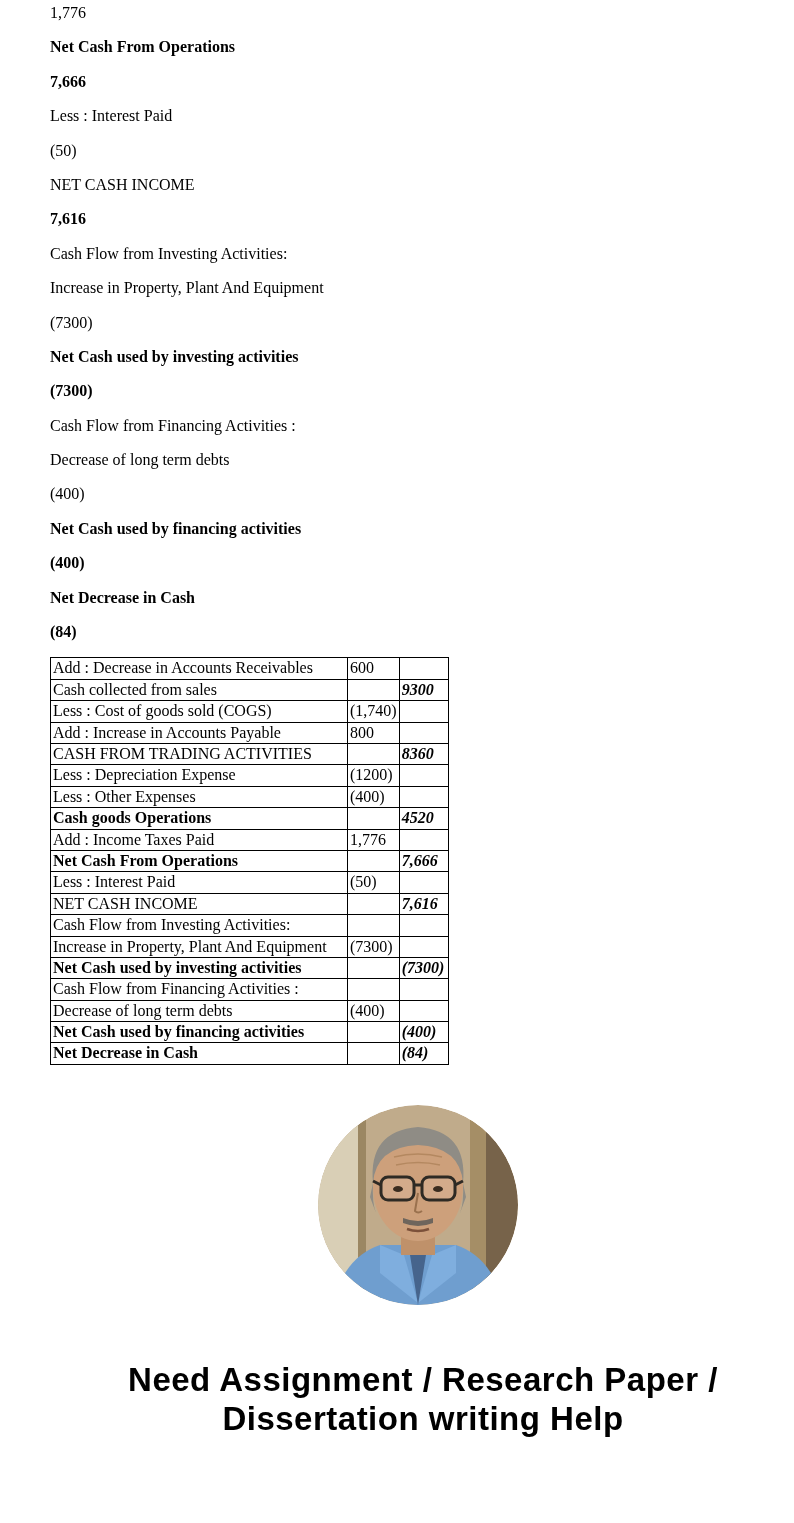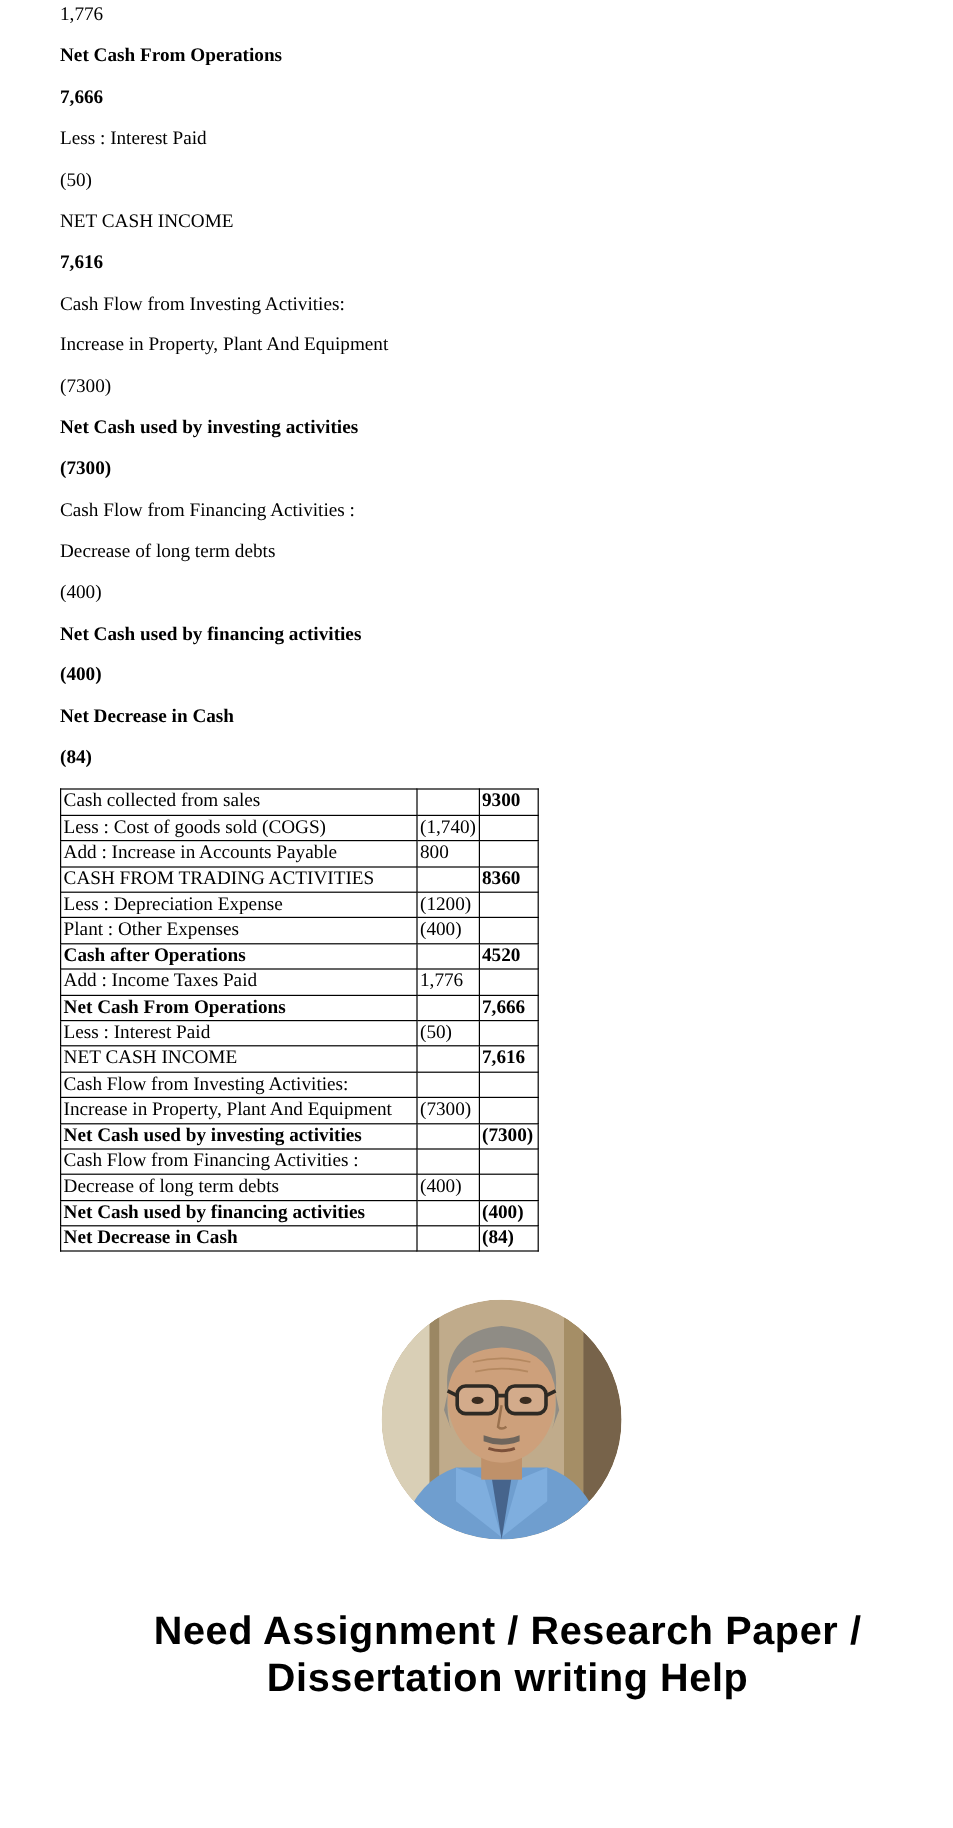--- a/index.html
+++ b/index.html
@@ -40,21 +40,21 @@
   table.cashflow td {
     border: 1px solid #000000;
     padding: 1px 2px;
     line-height: 1.15;
     white-space: nowrap;
     overflow: hidden;
     vertical-align: middle;
   }
   td.label  { width: 292px; }
   td.amount { width: 44px; }
-  td.total  { width: 44px; }
+  td.total  { width: 44px; font-style: italic; }
 
   
   .avatar-wrap {
     margin-top: 40px;
     text-align: center;
   }
   .avatar {
     display: inline-block;
     width: 200px;
     height: 200px;
@@ -100,20 +100,25 @@
       <p>(400)</p>
       <p class="b">Net Cash used by financing activities</p>
       <p class="b">(400)</p>
       <p class="b">Net Decrease in Cash</p>
       <p class="b">(84)</p>
     </div>
 
   <table class="cashflow">
     <tbody>
         <tr>
+          <td class="label">Add : Decrease in Accounts Receivables</td>
+          <td class="amount">600</td>
+          <td class="total"></td>
+        </tr>
+        <tr>
           <td class="label">Cash collected from sales</td>
           <td class="amount"></td>
           <td class="total b">9300</td>
         </tr>
         <tr>
           <td class="label">Less : Cost of goods sold (COGS)</td>
           <td class="amount">(1,740)</td>
           <td class="total"></td>
         </tr>
         <tr>
@@ -125,26 +130,26 @@
           <td class="label">CASH FROM TRADING ACTIVITIES</td>
           <td class="amount"></td>
           <td class="total b">8360</td>
         </tr>
         <tr>
           <td class="label">Less : Depreciation Expense</td>
           <td class="amount">(1200)</td>
           <td class="total"></td>
         </tr>
         <tr>
-          <td class="label">Plant : Other Expenses</td>
+          <td class="label">Less : Other Expenses</td>
           <td class="amount">(400)</td>
           <td class="total"></td>
         </tr>
         <tr>
-          <td class="label b">Cash after Operations</td>
+          <td class="label b">Cash goods Operations</td>
           <td class="amount"></td>
           <td class="total b">4520</td>
         </tr>
         <tr>
           <td class="label">Add : Income Taxes Paid</td>
           <td class="amount">1,776</td>
           <td class="total"></td>
         </tr>
         <tr>
           <td class="label b">Net Cash From Operations</td>

